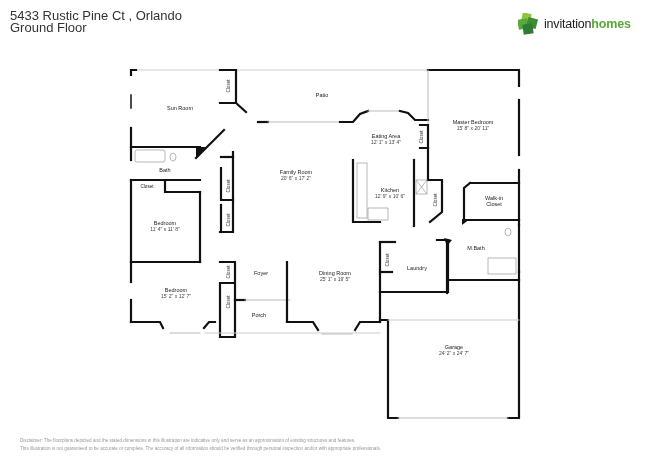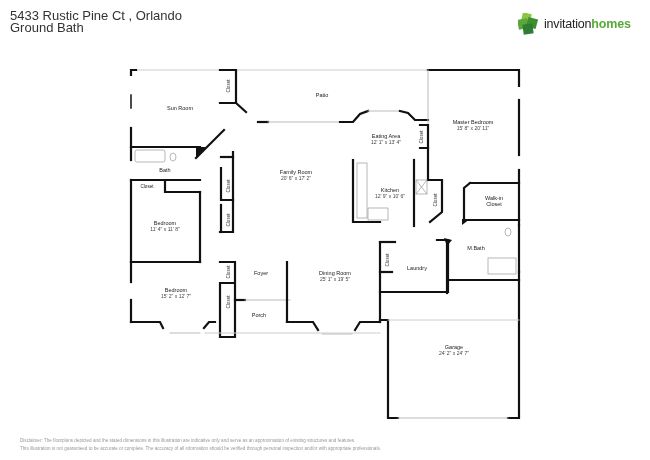--- a/index.html
+++ b/index.html
@@ -12,21 +12,21 @@
   svg.plan { position:absolute; left:0; top:0; }
   .lbl { font-family:"Liberation Sans", sans-serif; font-size:5.5px; fill:#222; text-anchor:middle; }
   .dim { font-family:"Liberation Sans", sans-serif; font-size:5px; fill:#444; text-anchor:middle; }
   .cl { font-family:"Liberation Sans", sans-serif; font-size:4.6px; fill:#222; text-anchor:middle; }
 </style>
 </head>
 <body>
 
 <div class="header">
   <div>5433 Rustic Pine Ct , Orlando</div>
-  <div>Ground Bath</div>
+  <div>Ground Floor</div>
 </div>
 
 <div class="logo">
   <svg width="22" height="22" viewBox="0 0 22 22">
     <rect x="4" y="0" width="9" height="9" fill="#8cc63f" transform="rotate(12 8 4)"></rect>
     <rect x="0" y="6" width="10" height="10" fill="#5aa83b" transform="rotate(-10 5 11)"></rect>
     <rect x="9" y="5" width="10" height="10" fill="#3f8f2f" transform="rotate(15 14 10)"></rect>
     <rect x="5" y="11" width="10" height="10" fill="#2e7d32" transform="rotate(-8 10 16)"></rect>
   </svg>
   <span class="logo-text"><span>invitation</span><b>homes</b></span>

